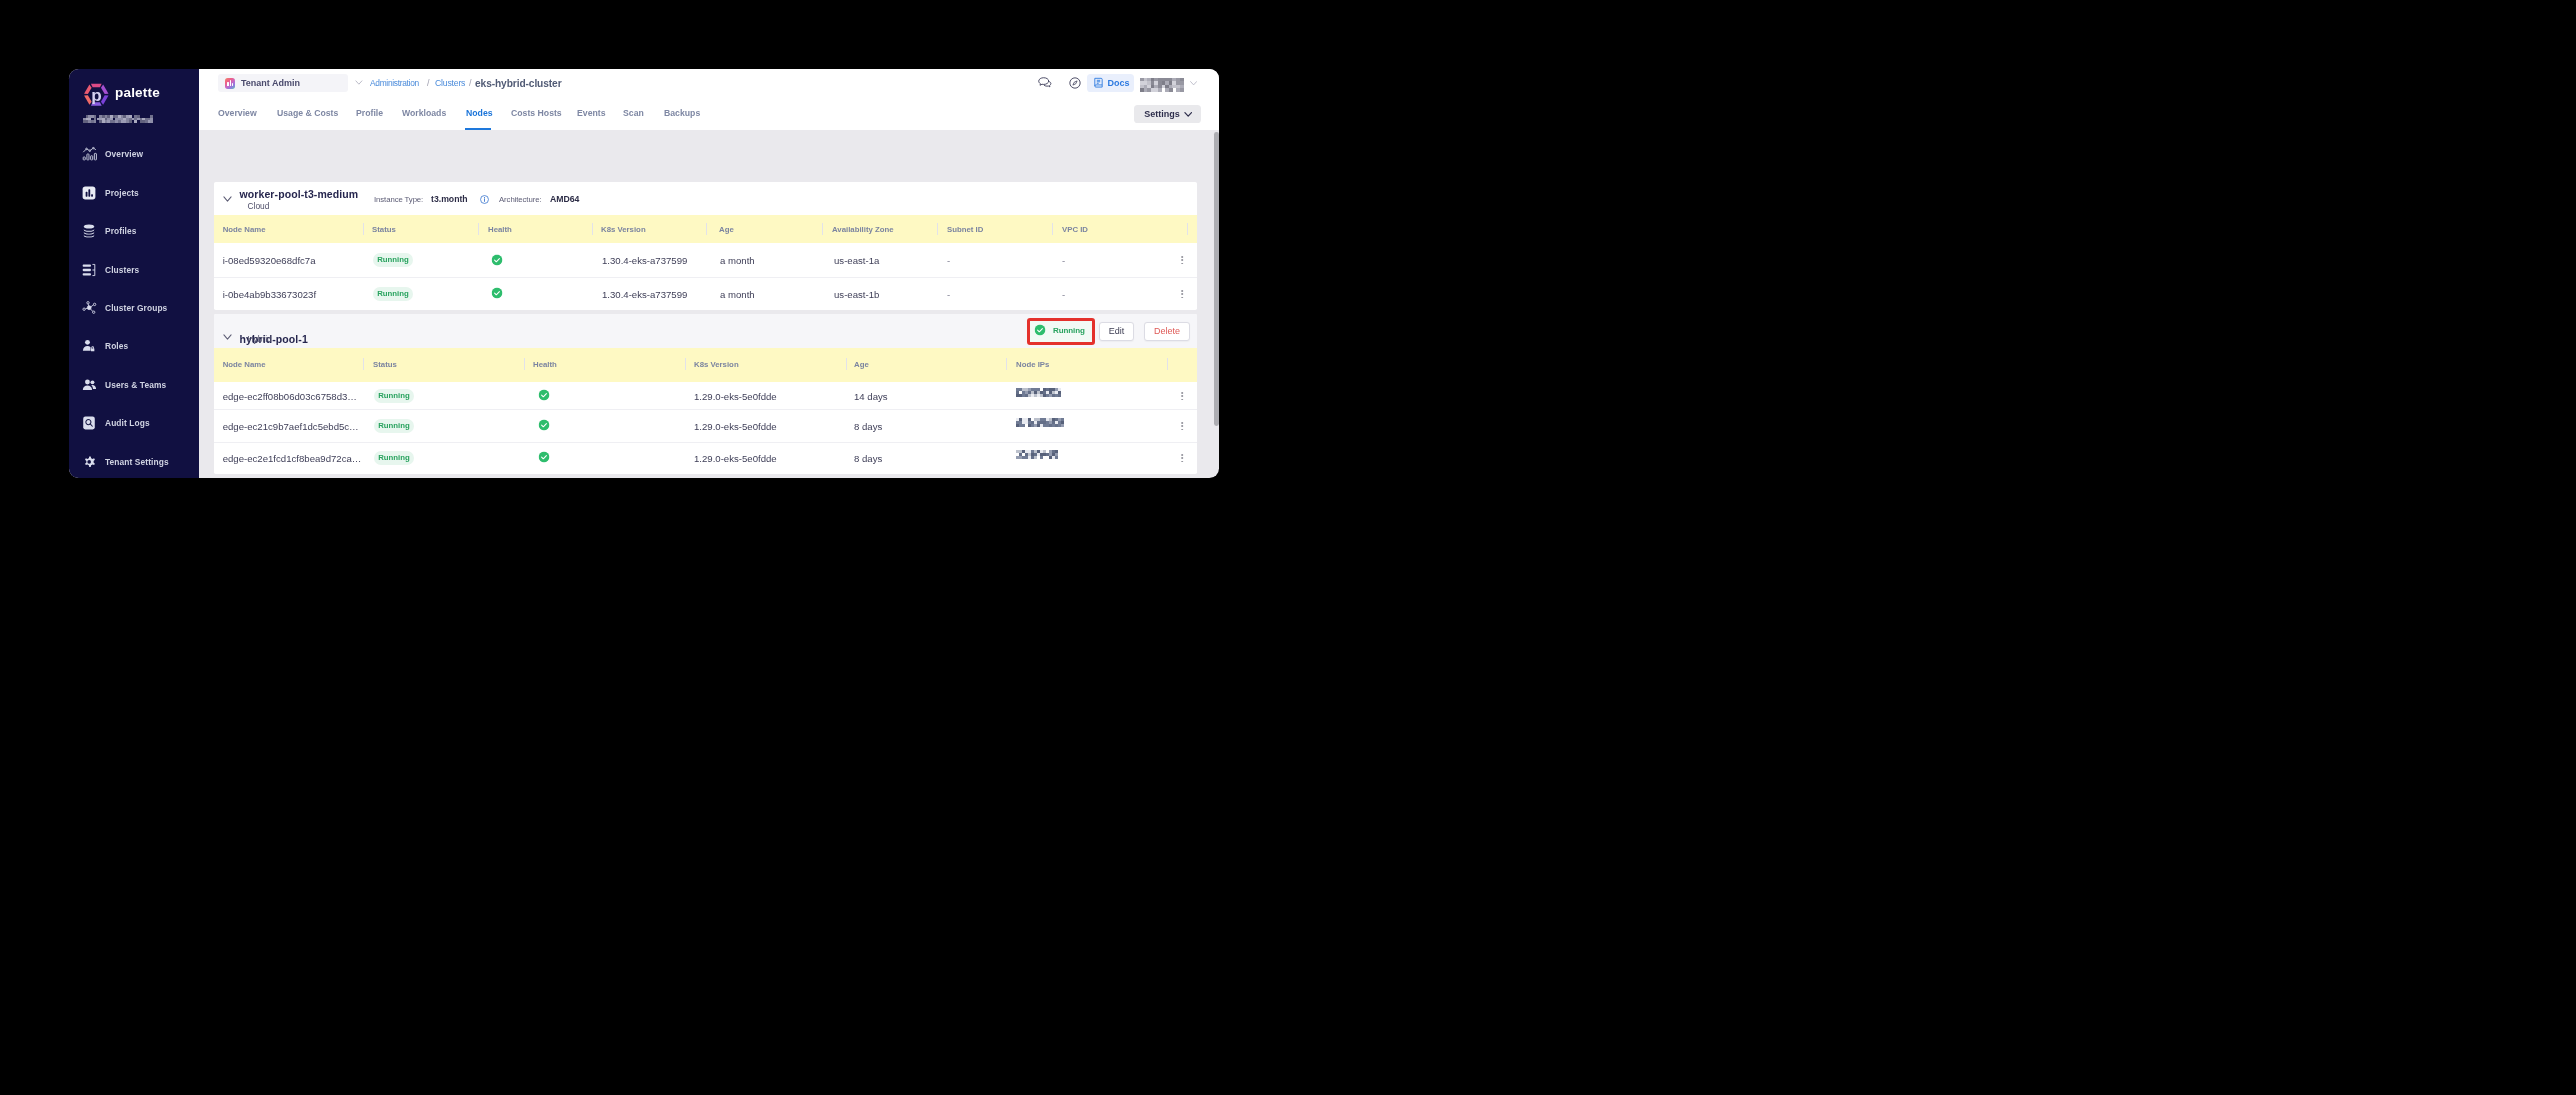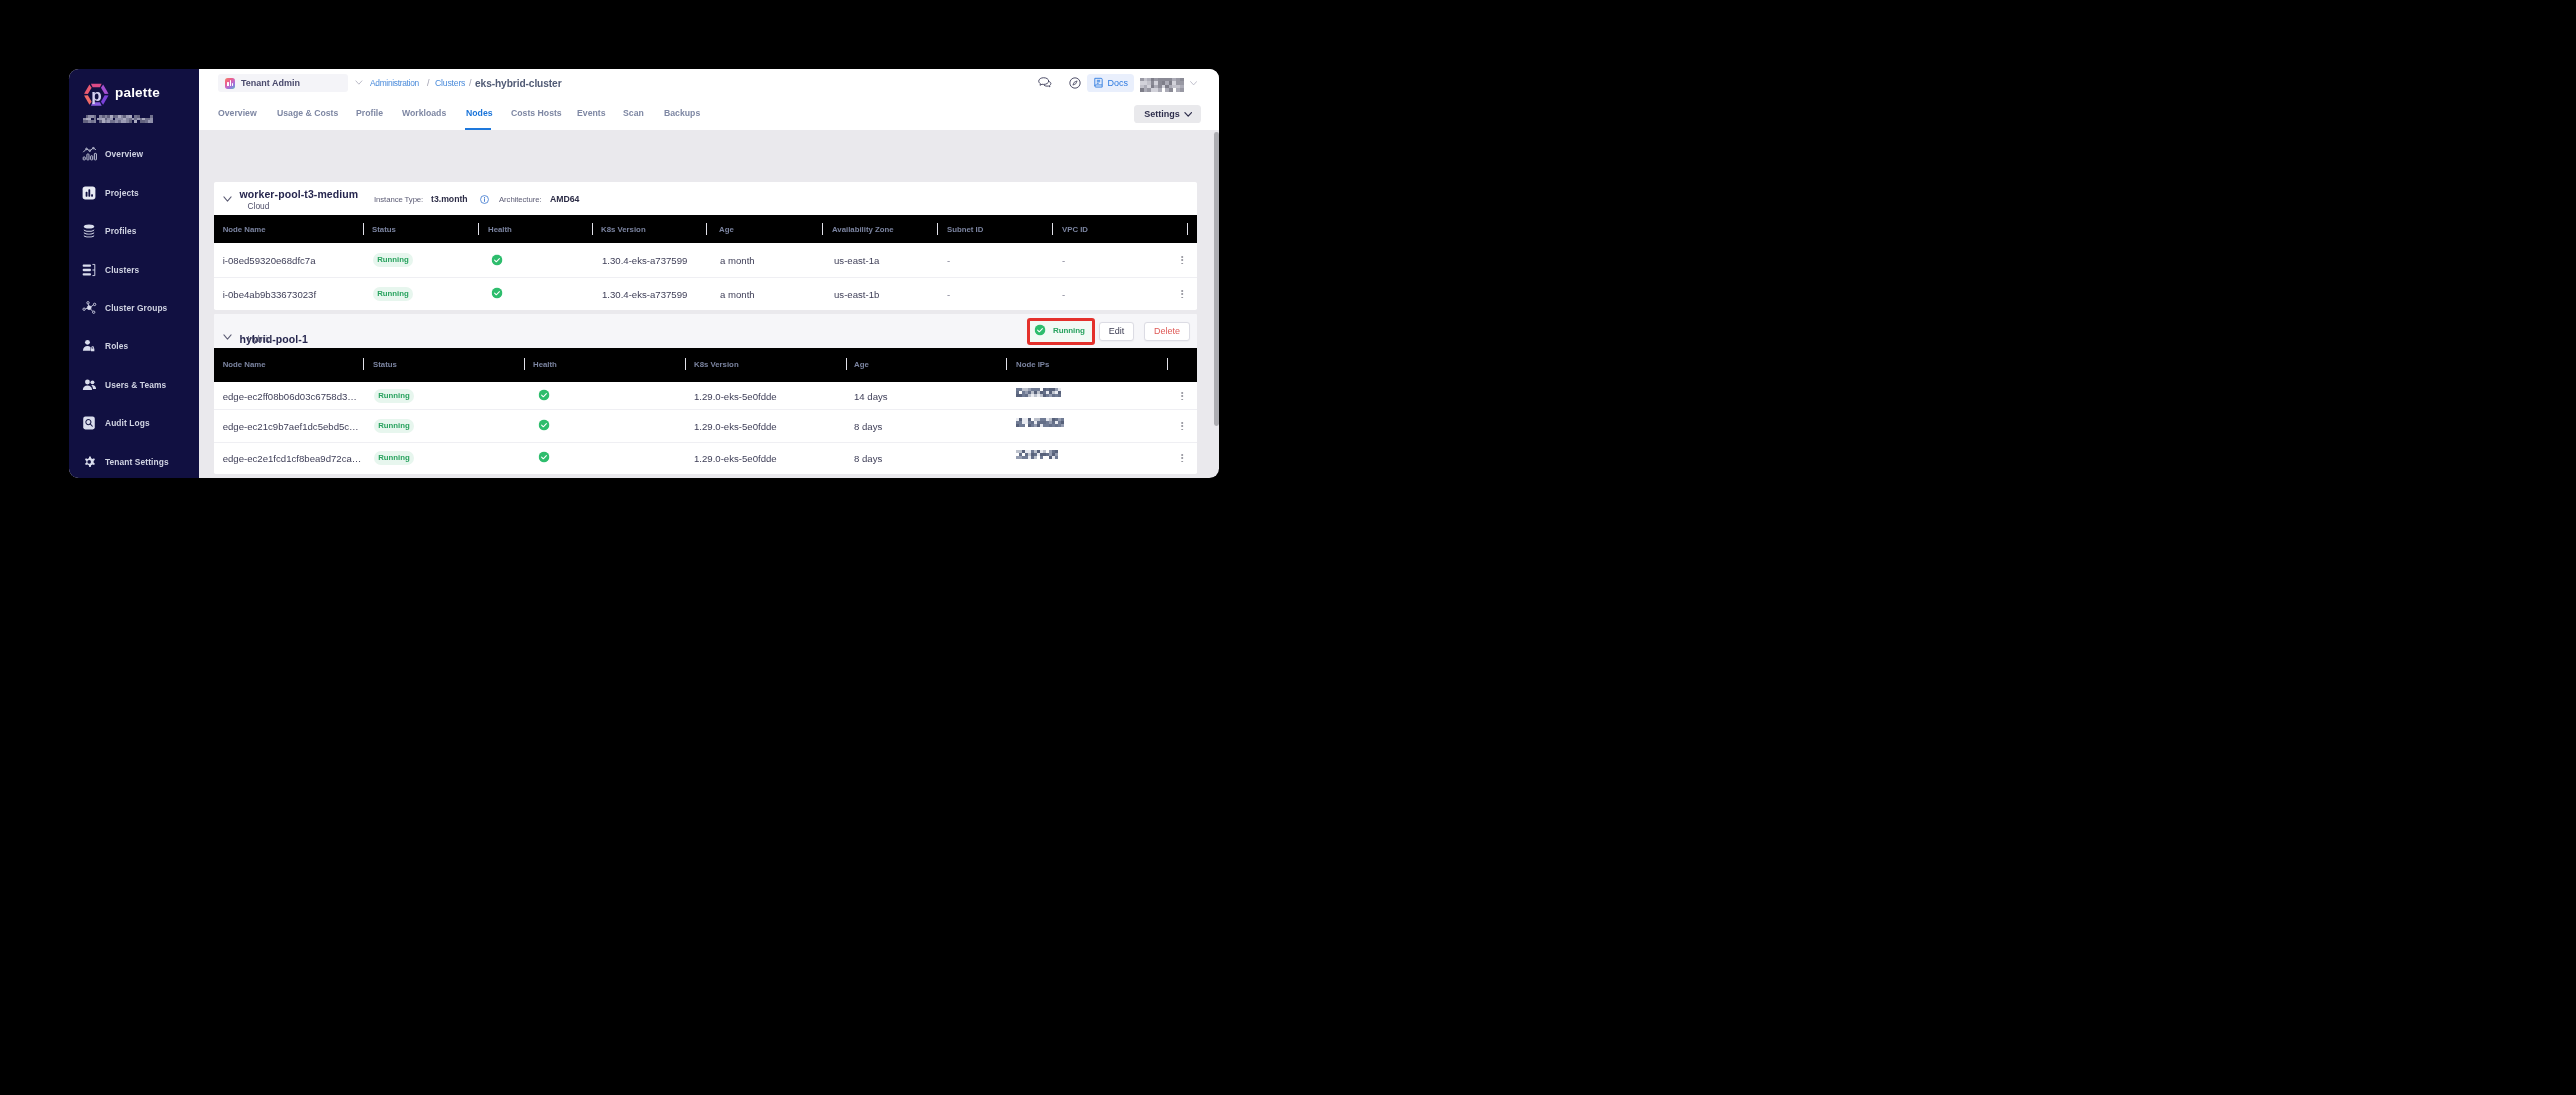--- a/index.html
+++ b/index.html
@@ -20,37 +20,37 @@
   #pillic .b { position:absolute; bottom:2.4px; width:1.6px; background:#fff; border-radius:0.6px; }
   .crumb { position:absolute; top:14px; transform:translateY(-50%); font-size:8.4px; white-space:nowrap; }
   .bluelink { color:#4a8bdb; }
   .slash { color:#a0a0b0; }
 
   .tab { position:absolute; top:44px; transform:translateY(-50%); font-size:8.7px; font-weight:600; color:#7e87a3; white-space:nowrap; }
   .tab.on { color:#1a74d9; }
   #underline { position:absolute; left:266px; top:59px; width:26px; height:1.8px; background:#1e78dc; }
 
   #docs { position:absolute; left:888px; top:4.5px; width:47px; height:18.3px; background:#e9effc; border-radius:3.6px; }
-  #docs span { position:absolute; left:20.4px; top:50%; transform:translateY(-50%); font-size:9px; font-weight:400; color:#2d7ae0; }
+  #docs span { position:absolute; left:20.4px; top:50%; transform:translateY(-50%); font-size:9px; font-weight:700; color:#2d7ae0; }
   #settings { position:absolute; left:935px; top:36px; width:67px; height:18px; background:#e9e9ec; border-radius:3.6px; color:#2e2e4c; font-size:9px; font-weight:600; }
 
   .mosaic { position:absolute; }
   .mosaic i { position:absolute; }
 
   
   .card { position:absolute; left:145px; width:983px; background:#fff; border-radius:1.8px; }
   .est-label { font-size:5.4px; font-weight:700; letter-spacing:0.2px; color:#565c6e; }
   .btn-blue { position:absolute; background:#3c7ed9; border-radius:3.6px; color:#fff; font-size:9.6px; font-weight:600; display:flex; align-items:center; justify-content:center; gap:5.4px; }
 
   .pool-title { font-size:10.5px; font-weight:600; color:#26264e; letter-spacing:0.1px; }
   .pool-sub { font-size:8.4px; color:#50506a;padding-left:8px; }
   .meta-k { font-size:7.8px; letter-spacing:-0.1px; color:#5d5d76; }
   .meta-v { font-size:8.7px; font-weight:600; color:#2c2c46; }
 
-  .thead { position:absolute; left:0; right:0; background:#000000; }
+  .thead { position:absolute; left:0; right:0; background:#fef9c3; }
   .th { position:absolute; transform:translateY(-50%); font-size:7.8px; font-weight:600; color:#7b84a0; white-space:nowrap; }
   .sep { position:absolute; width:0.6px; height:12px; background:#e2e2ea; transform:translateY(-50%); }
   .row-div { position:absolute; left:0; right:0; height:0.6px; background:#efeff3; }
   .td { position:absolute; transform:translateY(-50%); font-size:9.6px; color:#3e3e57; white-space:nowrap; }
   .badge { position:absolute; transform:translateY(-50%); height:14px; border-radius:7.2px; background:#e7f6ee; color:#29a35f; font-size:7.8px; font-weight:600; line-height:14px; padding:0 4.2px; }
   .check { position:absolute; transform:translate(-50%,-50%); }
   .dots { position:absolute; transform:translate(-50%,-50%); width:1.6px; height:8px; }
   .dots i { position:absolute; left:0; width:1.6px; height:1.6px; border-radius:50%; background:#97979f; }
 
   #scrollbar { position:absolute; left:1145px; top:63px; width:4.5px; height:294px; background:#adadb2; border-radius:2.4px; }

